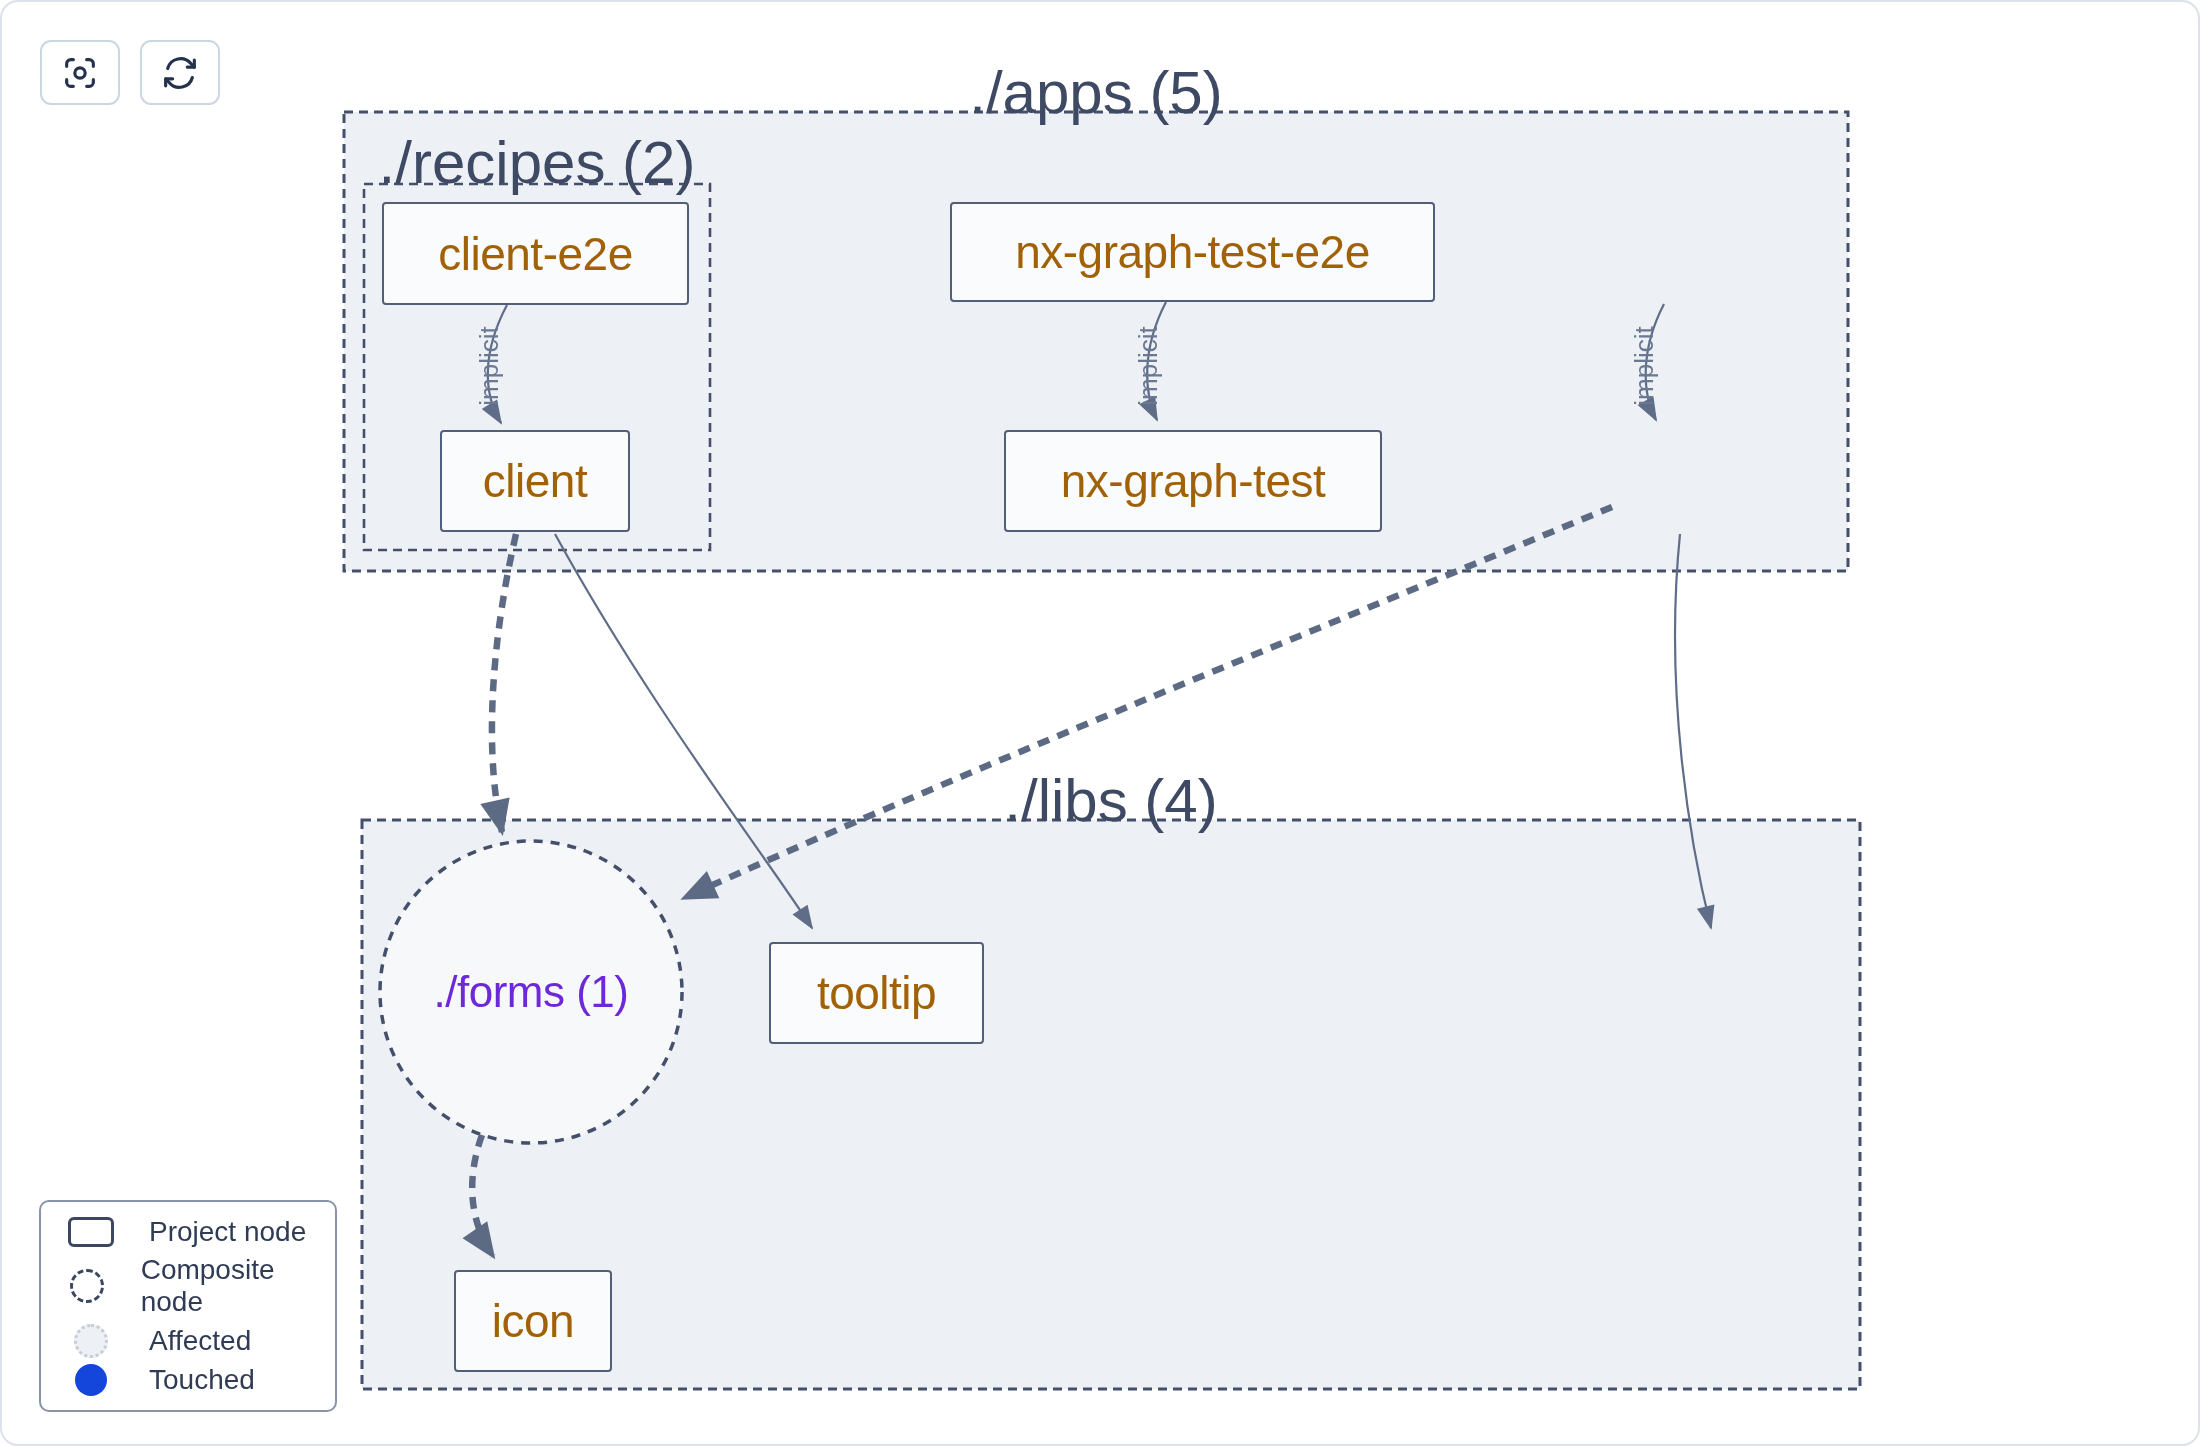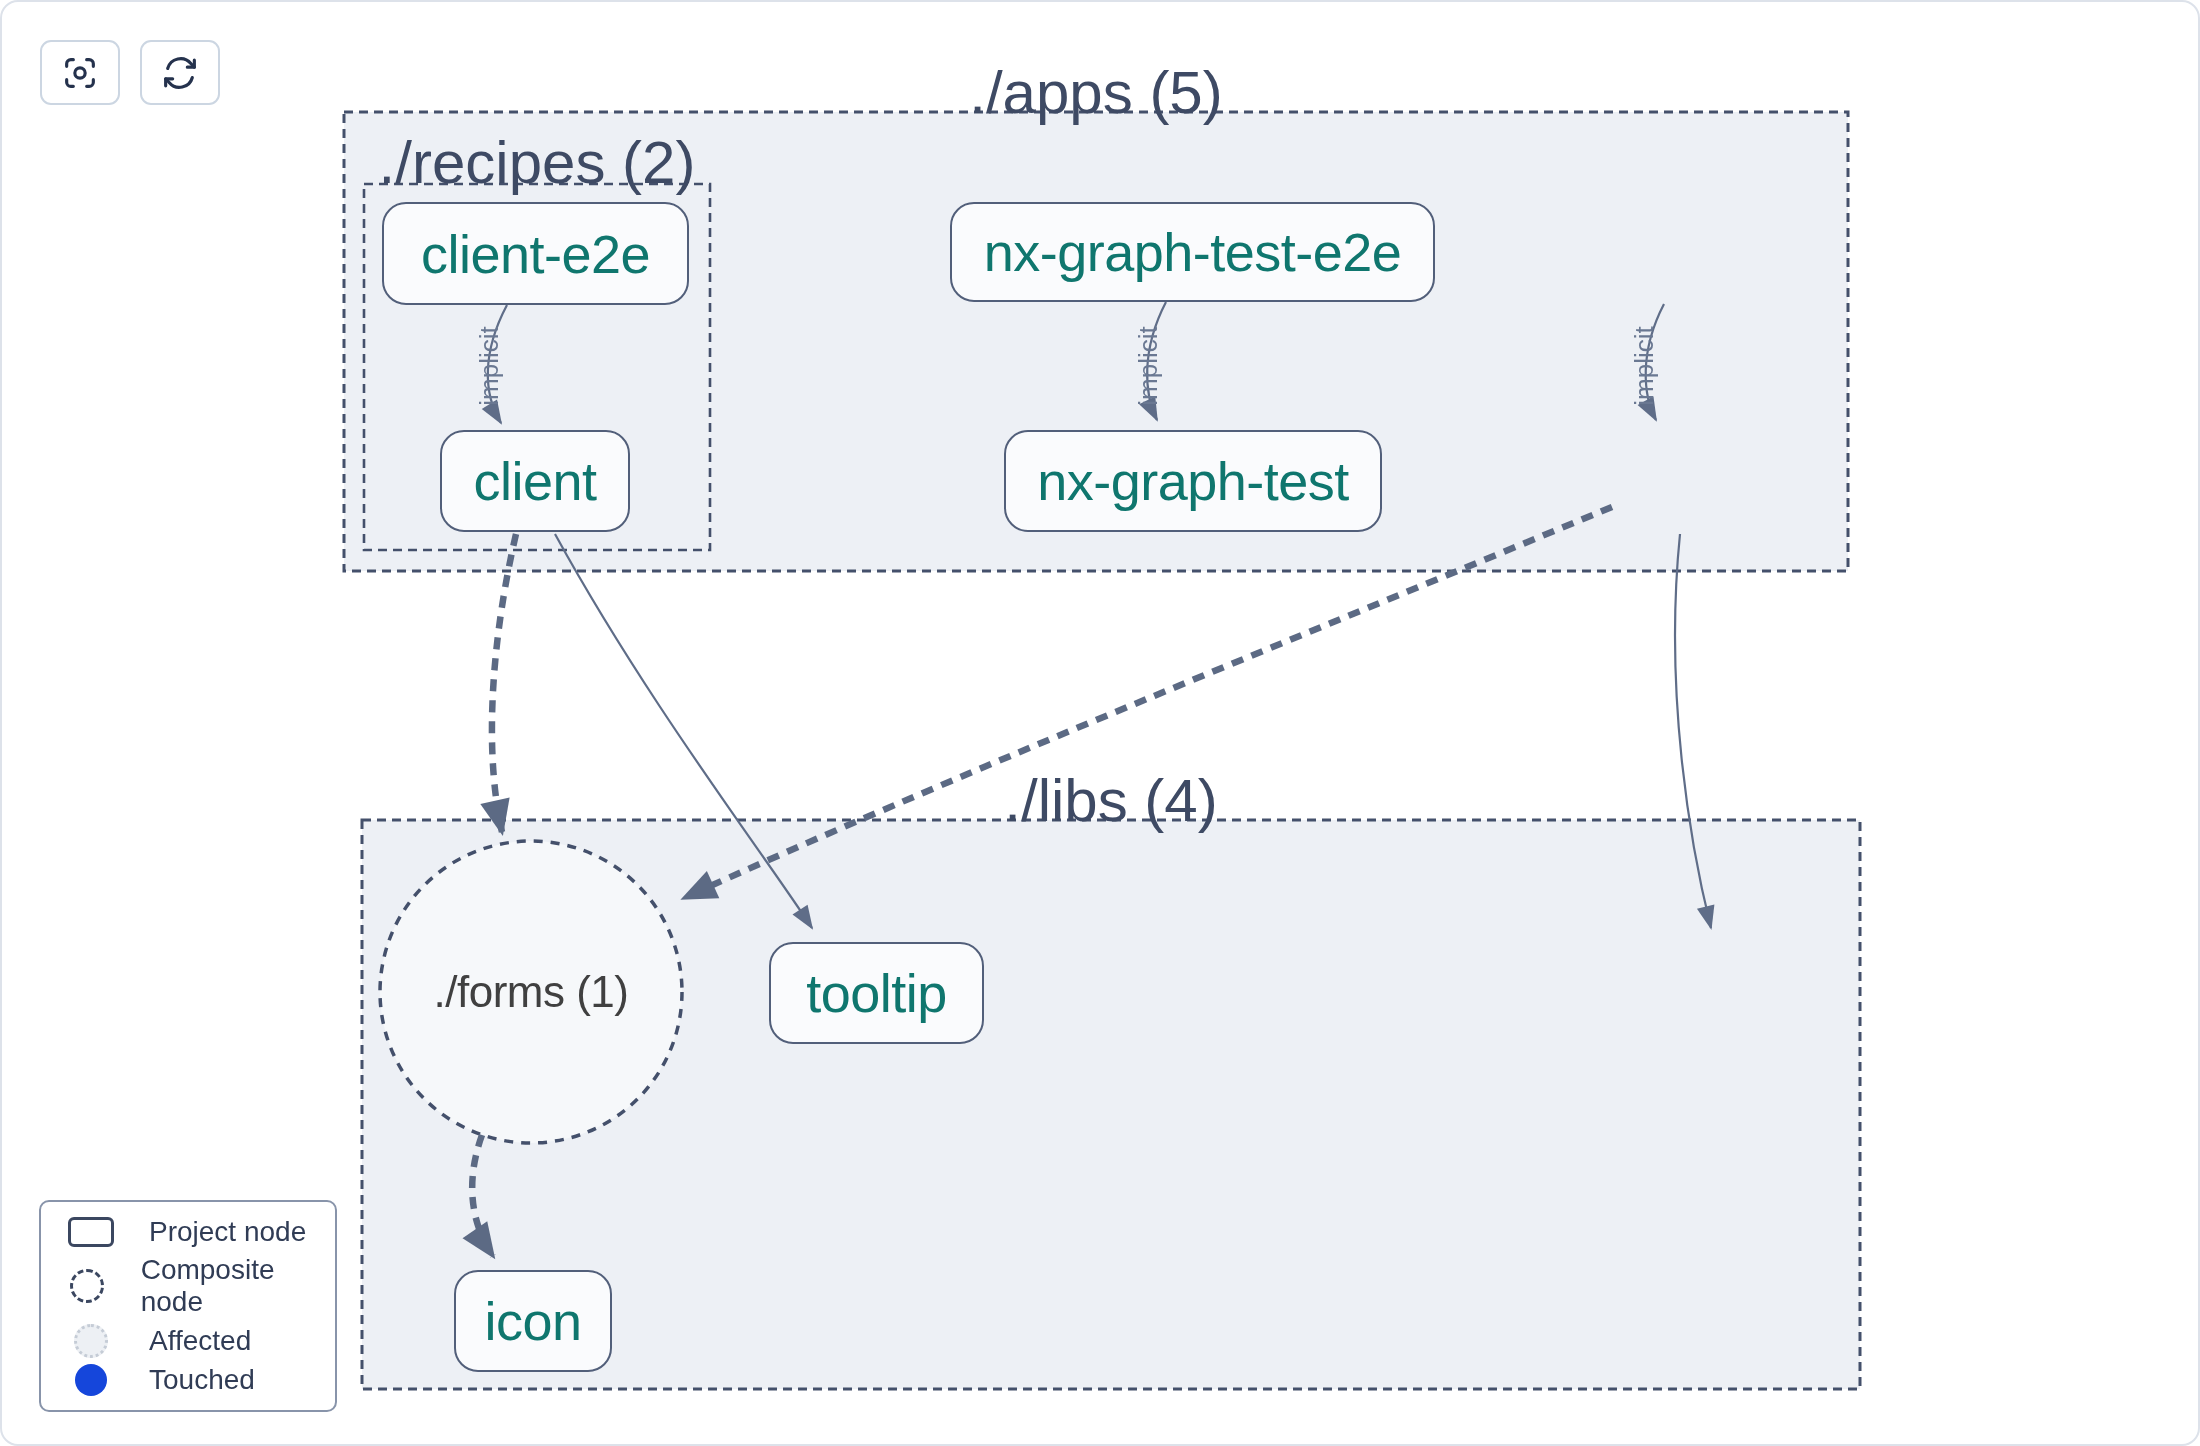--- a/index.html
+++ b/index.html
@@ -32,44 +32,44 @@
     cursor: pointer;
   }
   .tool-btn svg { width: 40px; height: 40px; stroke: #25324d; fill: none;
     stroke-width: 1.9; stroke-linecap: round; stroke-linejoin: round; }
 
   
   .node {
     position: absolute;
     background: #fafbfd;
     border: 2px solid #525f7a;
-    border-radius: 24px;
+    border-radius: 4px;
     display: flex; align-items: center; justify-content: center;
-    font-size: 54px;
+    font-size: 46px;
     letter-spacing: -0.5px;
-    color: #0f766e;
+    color: #a16207;
     cursor: pointer;
     white-space: nowrap;
   }
 
   .group-label {
     position: absolute;
     transform: translateX(-50%);
     font-size: 60px;
     color: #3e4a64;
     white-space: nowrap;
     cursor: pointer;
   }
 
   .composite-label {
     position: absolute;
     transform: translate(-50%,-50%);
     font-size: 44px;
     letter-spacing: -0.5px;
-    color: #404040;
+    color: #6d28d9;
     white-space: nowrap;
     cursor: pointer;
   }
 
   .edge-label {
     position: absolute;
     transform: translate(-50%,-50%) rotate(-90deg);
     font-size: 26px;
     color: #6a7892;
     white-space: nowrap;

